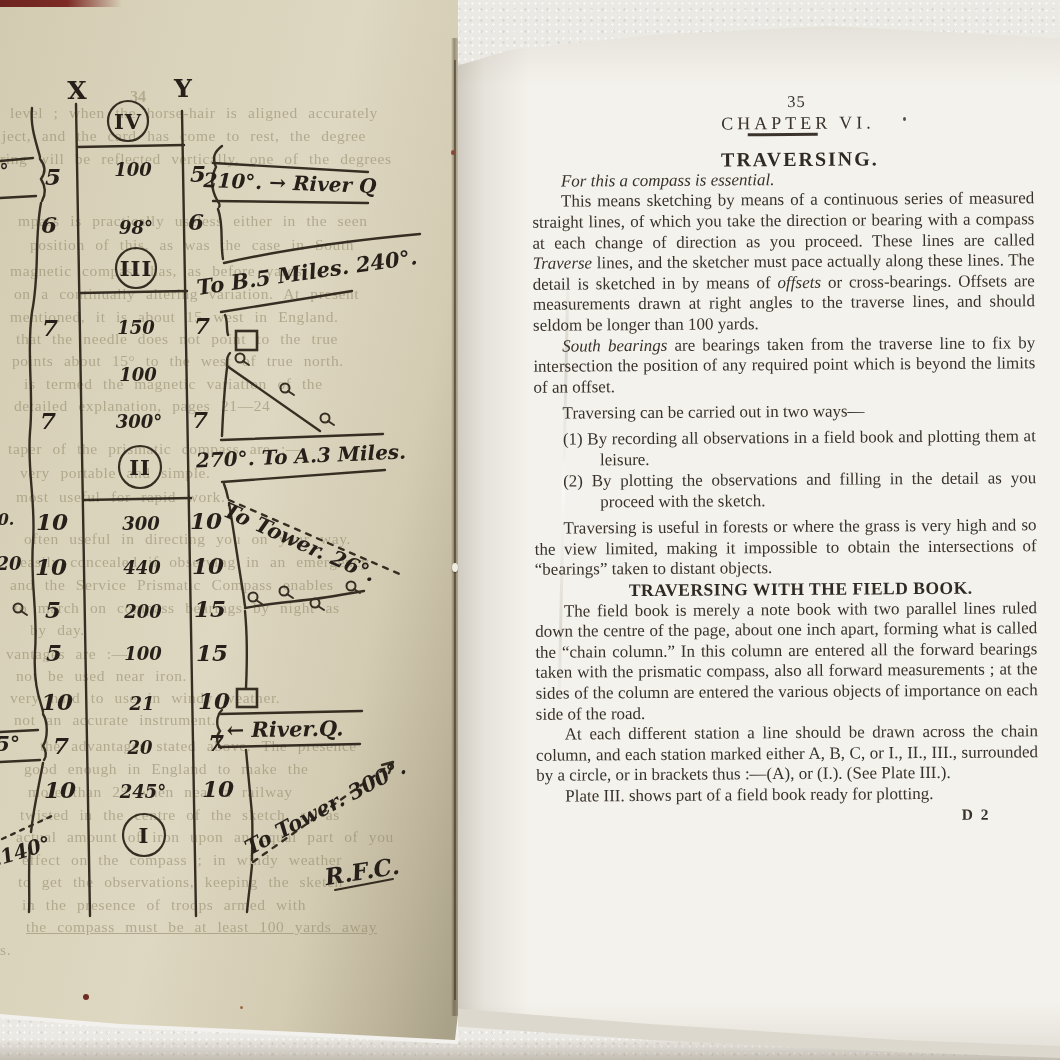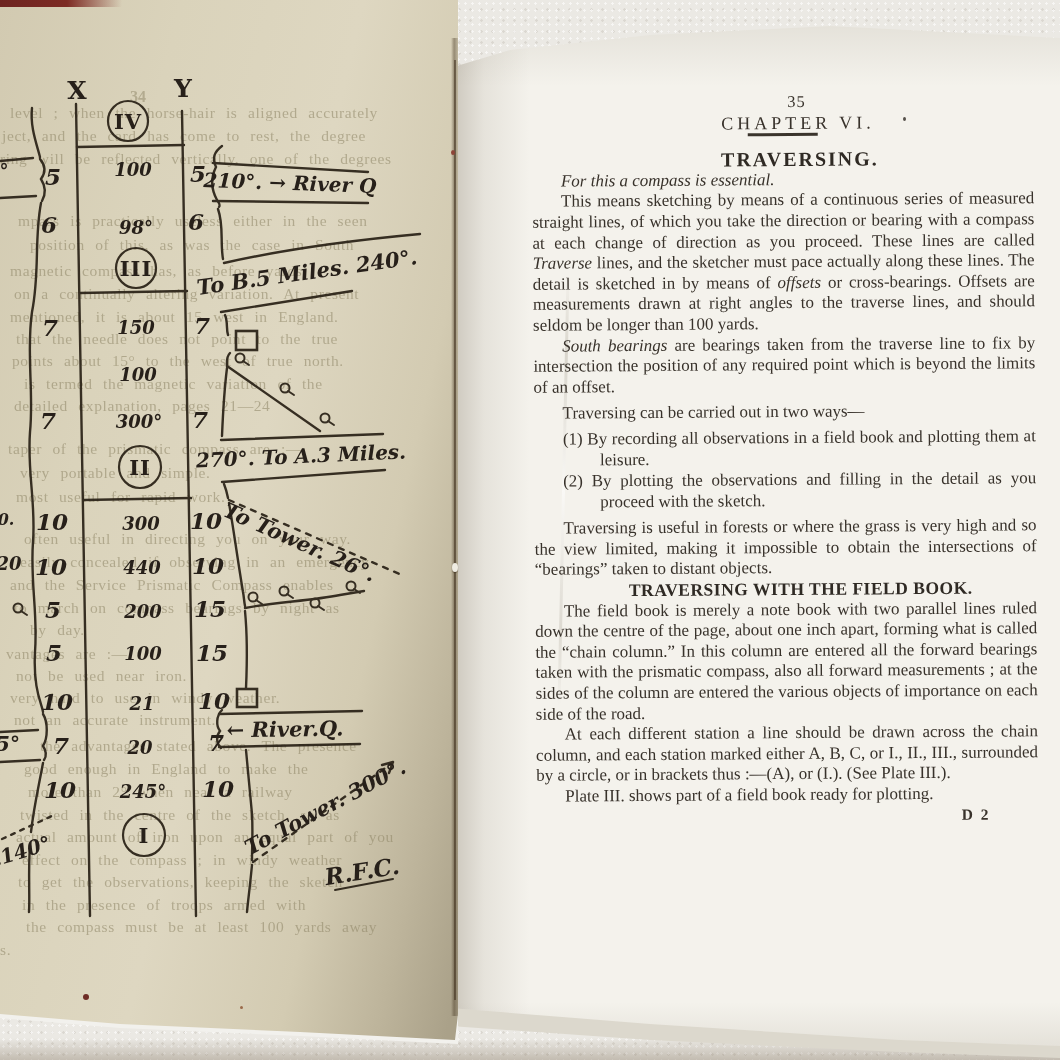--- a/index.html
+++ b/index.html
@@ -125,21 +125,21 @@
         <div class="ghost-line" style="top: 689px; left: 10px;">very hard to use in windy weather.</div>
         <div class="ghost-line" style="top: 711px; left: 14px;">not an accurate instrument.</div>
         <div class="ghost-line" style="top: 737px; left: 40px;">the advantages stated above.  The presence</div>
         <div class="ghost-line" style="top: 760px; left: 24px;">good enough in England to make the</div>
         <div class="ghost-line" style="top: 783px; left: 28px;">more than 2° when near a railway</div>
         <div class="ghost-line" style="top: 806px; left: 20px;">twisted in the centre of the sketch, so as</div>
         <div class="ghost-line" style="top: 828px; left: 16px;">actual amount of iron upon an equal part of you</div>
         <div class="ghost-line" style="top: 851px; left: 22px;">effect on the compass ; in windy weather</div>
         <div class="ghost-line" style="top: 873px; left: 18px;">to get the observations, keeping the sketch</div>
         <div class="ghost-line" style="top: 896px; left: 22px; text-align: right;">in the presence of troops armed with</div>
-        <div class="ghost-line" style="top: 918px; left: 26px;">the compass must be at least 100 yards away</div>
+        <div class="ghost-line" style="top: 918px; left: 26px; text-decoration: underline;">the compass must be at least 100 yards away</div>
         <div class="ghost-line" style="top: 941px; left: 0px;">s.</div>
       </div>
     <span class="ghost-num" style="left:130px;top:88px">34</span>
 
     <svg class="sketch" width="458" height="1060" viewBox="0 0 458 1060" fill="none" stroke="#2a2217" stroke-width="2.4" stroke-linecap="round" opacity="0.93">
       <g>
         <path d="M76,104 L90,916"></path>
         <path d="M182,111 L196,916"></path>
         <path d="M77,147 L184,145"></path>
         <path d="M80,293 L187,291"></path>

